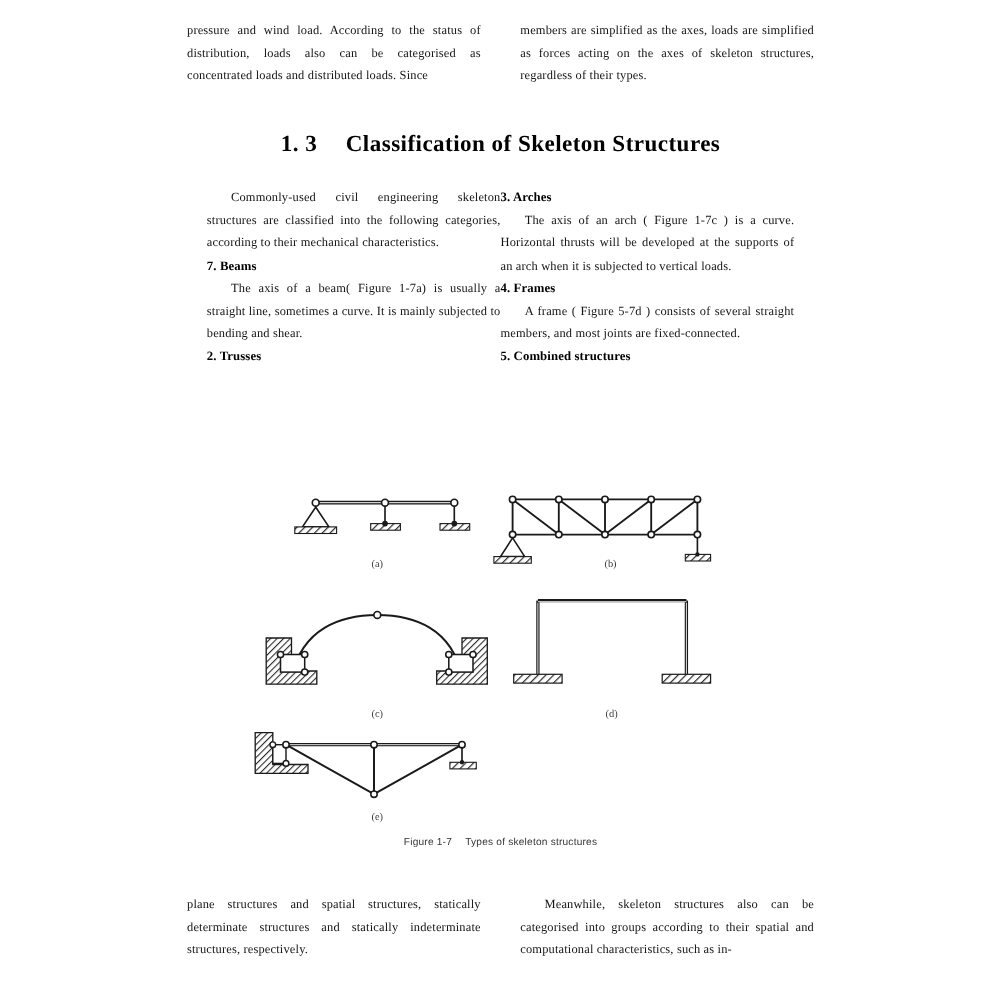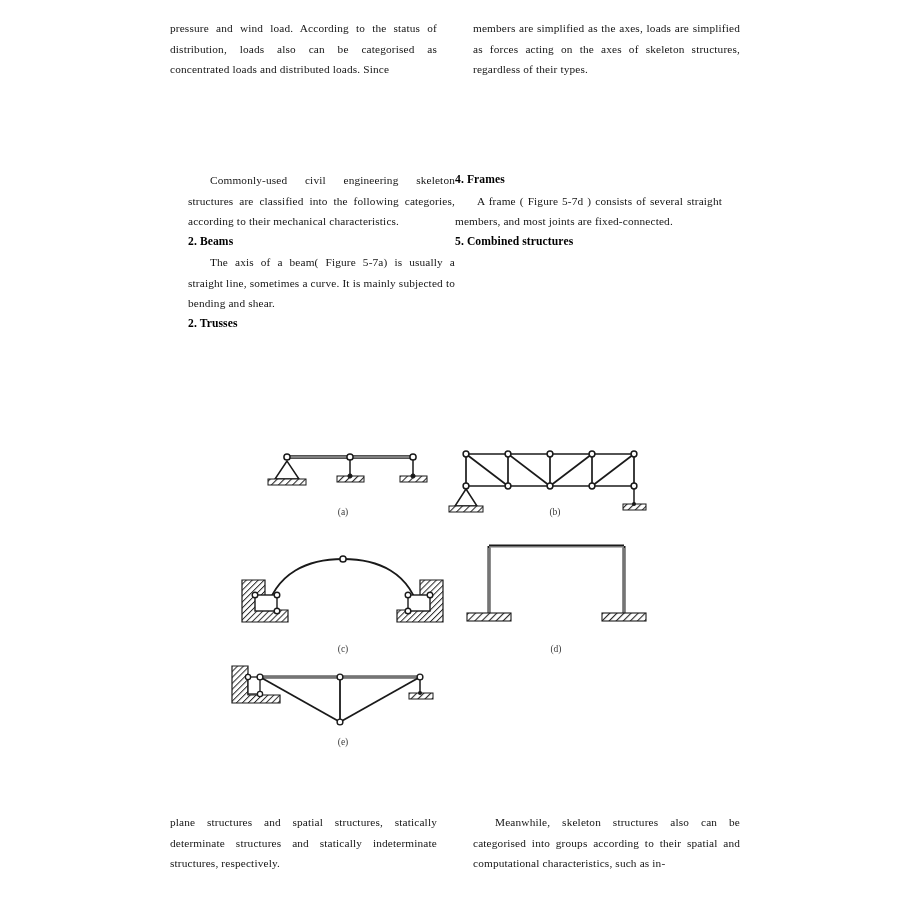--- a/index.html
+++ b/index.html
@@ -101,29 +101,34 @@
 
   <div class="twocol top-block">
     <div class="col">
       <p class="body">pressure and wind load. According to the status of distribution, loads also can be categorised as concentrated loads and distributed loads. Since</p>
     </div>
     <div class="col">
       <p class="body">members are simplified as the axes, loads are simplified as forces acting on the axes of skeleton structures, regardless of their types.</p>
     </div>
   </div>
 
+  <div class="section-heading">
+    <span class="num">1. 3</span><span>Classification of Skeleton Structures</span>
+  </div>
 
   <div class="twocol mid-block">
     <div class="col">
       <p class="body indent">Commonly-used civil engineering skeleton structures are classified into the following categories, according to their mechanical characteristics.</p>
-      <p class="runhead">2. Beams</p>
-      <p class="body indent">The axis of a beam( Figure 5-7a) is usually a straight line, sometimes a curve. It is mainly subjected to bending and shear.</p>
+      <p class="runhead">7. Beams</p>
+      <p class="body indent">The axis of a beam( Figure 1-7a) is usually a straight line, sometimes a curve. It is mainly subjected to bending and shear.</p>
       <p class="runhead">2. Trusses</p>
     </div>
     <div class="col">
+      <p class="runhead">3. Arches</p>
+      <p class="body indent">The axis of an arch ( Figure 1-7c ) is a curve. Horizontal thrusts will be developed at the supports of an arch when it is subjected to vertical loads.</p>
       <p class="runhead">4. Frames</p>
       <p class="body indent">A frame ( Figure 5-7d ) consists of several straight members, and most joints are fixed-connected.</p>
       <p class="runhead">5. Combined structures</p>
     </div>
   </div>
 
   <div class="figure-area">
     <svg class="fig-svg" width="570" height="330" viewBox="0 0 570 330">
       <defs>
 
@@ -251,20 +256,23 @@
         <rect x="239" y="263" width="24" height="6" fill="url(#hatchGround)" stroke="#1a1a1a" stroke-width="1"></rect>
         <circle cx="250" cy="247" r="2.9" fill="#ffffff" stroke="#1a1a1a" stroke-width="1.4"></circle>
         <circle cx="250" cy="263" r="2" fill="#1a1a1a"></circle>
 
         <circle cx="170" cy="247" r="2.9" fill="#ffffff" stroke="#1a1a1a" stroke-width="1.4"></circle>
         <circle cx="170" cy="292" r="2.9" fill="#ffffff" stroke="#1a1a1a" stroke-width="1.4"></circle>
       </g>
       <text x="173" y="315" text-anchor="middle" font-family="Liberation Serif, serif" font-size="9.5" fill="#3a3a3a">(e)</text>
     </svg>
 
+    <div class="fig-caption">
+      <span>Figure 1-7</span><span class="capgap"></span><span>Types of skeleton structures</span>
+    </div>
   </div>
 
   <div class="twocol bottom-block">
     <div class="col">
       <p class="body">plane structures and spatial structures, statically determinate structures and statically indeterminate structures, respectively.</p>
     </div>
     <div class="col">
       <p class="body indent">Meanwhile, skeleton structures also can be categorised into groups according to their spatial and computational characteristics, such as in-</p>
     </div>
   </div>

